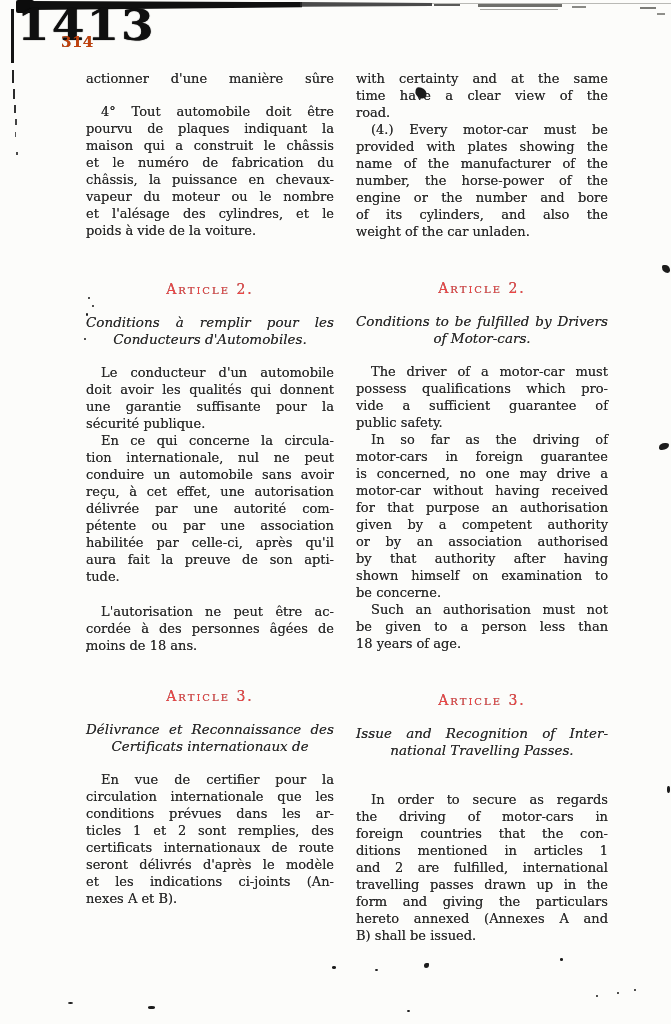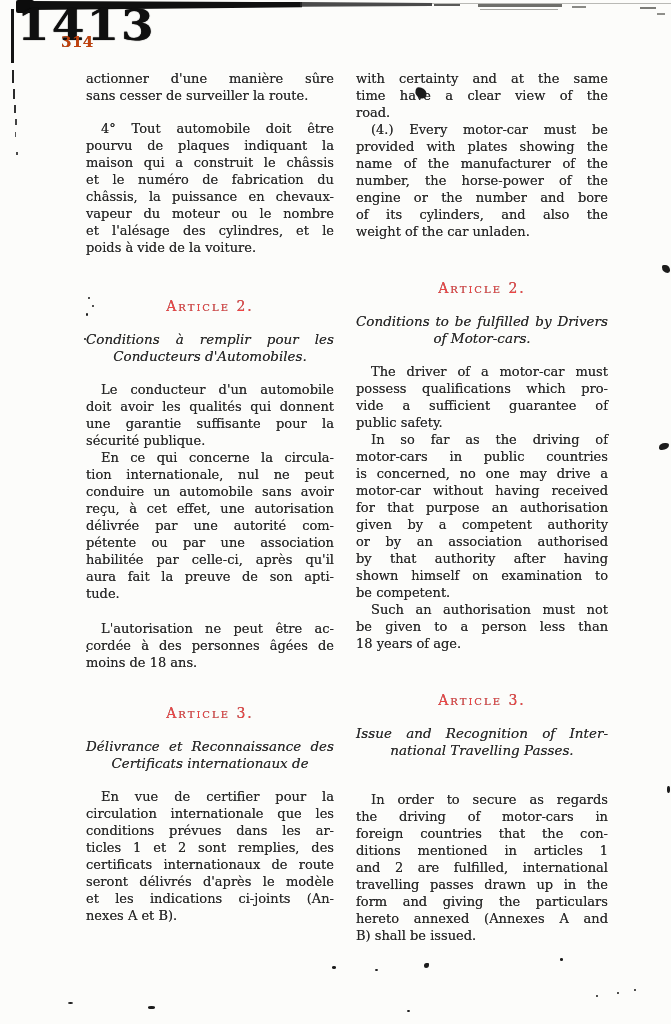--- a/index.html
+++ b/index.html
@@ -62,21 +62,20 @@
   <div class="edge" style="left:15px;top:119px;width:2px;height:6px;background:#444;"></div>
   <div class="edge" style="left:15px;top:132px;width:1px;height:5px;background:#555;"></div>
   <div class="edge" style="left:16px;top:152px;width:2px;height:3px;background:#4a4a4a;"></div>
 
   <div class="stamp">1413</div>
   <div class="pageno">314</div>
 
   <div class="col" id="col-left">
       <div class="para">
         <div class="line j">actionner d'une manière sûre</div>
-        <div class="line l">sans cesser de surveiller la route.</div>
       </div>
       <div class="para" style="margin-top: 16px;">
         <div class="line j ind">4° Tout automobile doit être</div>
         <div class="line j">pourvu de plaques indiquant la</div>
         <div class="line j">maison qui a construit le châssis</div>
         <div class="line j">et le numéro de fabrication du</div>
         <div class="line j">châssis, la puissance en chevaux-</div>
         <div class="line j">vapeur du moteur ou le nombre</div>
         <div class="line j">et l'alésage des cylindres, et le</div>
         <div class="line l">poids à vide de la voiture.</div>
@@ -145,29 +144,29 @@
         <div class="line c">of Motor-cars.</div>
       </div>
       <div class="para" style="margin-top: 16px;">
         <div class="line j ind">The driver of a motor-car must</div>
         <div class="line j">possess qualifications which pro-</div>
         <div class="line j">vide a sufficient guarantee of</div>
         <div class="line l">public safety.</div>
       </div>
       <div class="para">
         <div class="line j ind">In so far as the driving of</div>
-        <div class="line j">motor-cars in public countries</div>
+        <div class="line j">motor-cars in foreign guarantee</div>
         <div class="line j">is concerned, no one may drive a</div>
         <div class="line j">motor-car without having received</div>
         <div class="line j">for that purpose an authorisation</div>
         <div class="line j">given by a competent authority</div>
         <div class="line j">or by an association authorised</div>
         <div class="line j">by that authority after having</div>
         <div class="line j">shown himself on examination to</div>
-        <div class="line l">be competent.</div>
+        <div class="line l">be concerne.</div>
       </div>
       <div class="para">
         <div class="line j ind">Such an authorisation must not</div>
         <div class="line j">be given to a person less than</div>
         <div class="line l">18 years of age.</div>
       </div>
       <div class="article-head" style="margin-top: 40px;">Article 3.</div>
       <div class="subhead">
         <div class="line j">Issue and Recognition of Inter-</div>
         <div class="line c">national Travelling Passes.</div>

